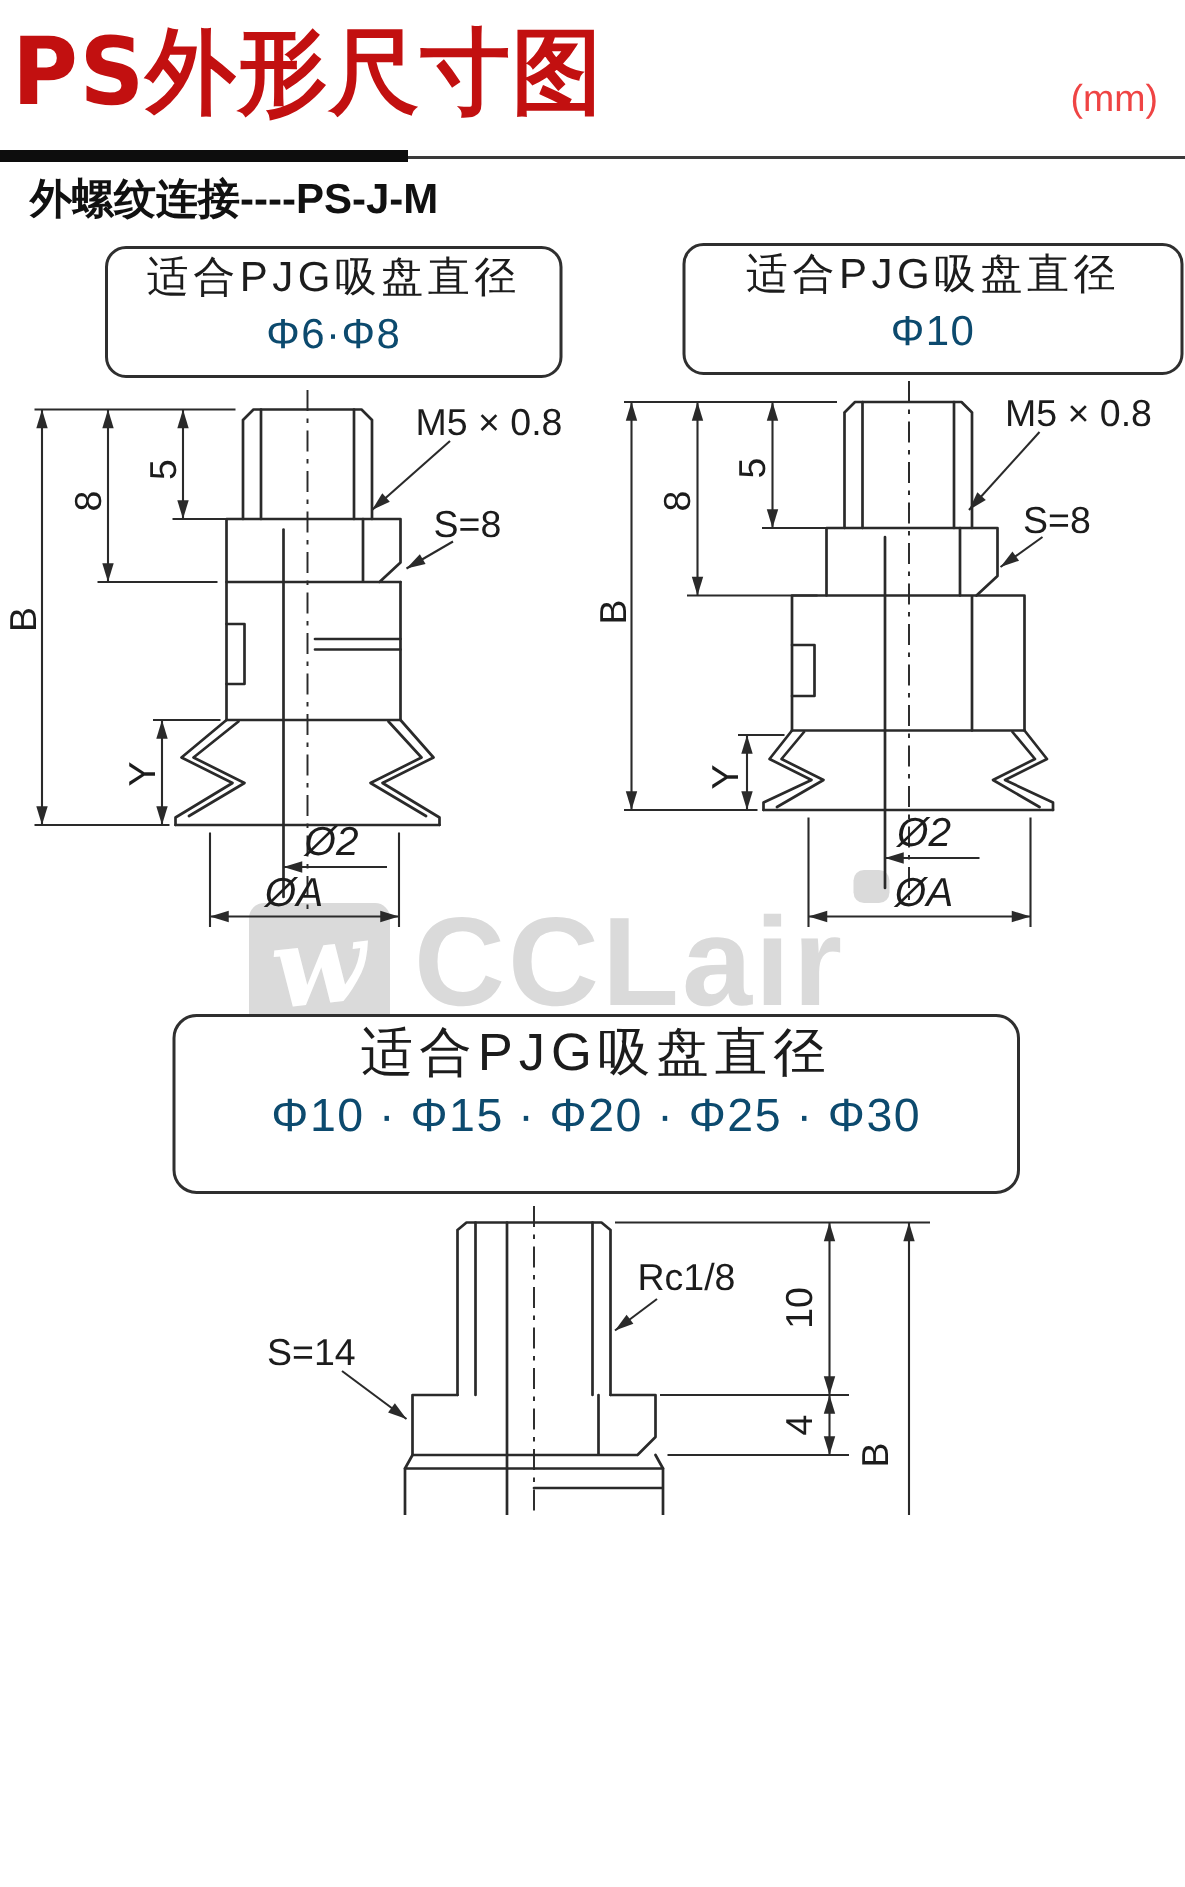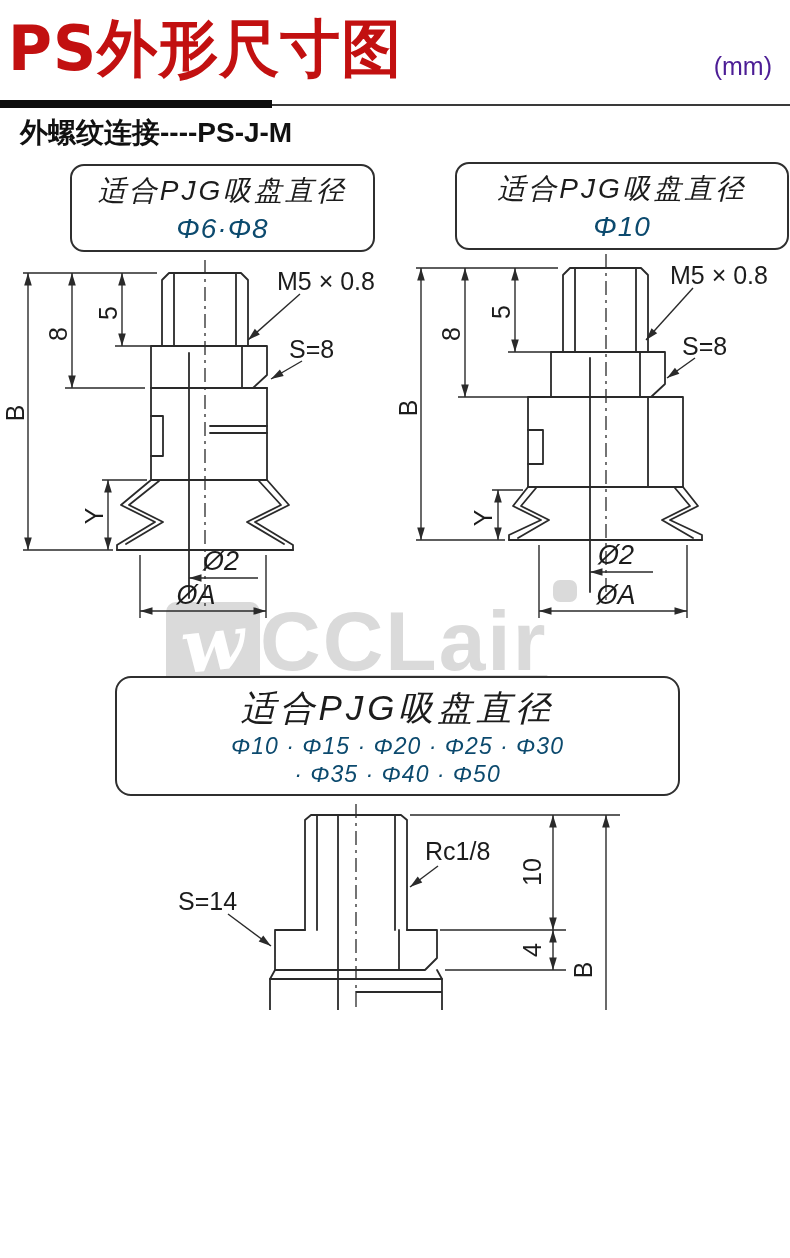--- a/index.html
+++ b/index.html
@@ -2,43 +2,43 @@
 <html><head>
 <meta charset="utf-8">
 <style>
   html,body{margin:0;padding:0;background:#fff;}
   .page{position:relative;width:790px;height:1010px;background:#ffffff;overflow:hidden;
         font-family:"Liberation Sans","DejaVu Sans",sans-serif;color:#1e1e1e;}
   
   .title{position:absolute;left:8px;top:14px;font-size:60px;font-weight:bold;
          color:#c21010;letter-spacing:1px;line-height:1.1;font-family:"DejaVu Sans",sans-serif;
          transform:scaleY(1.04);transform-origin:left top;}
-  .unit{position:absolute;right:18px;top:52px;font-size:25px;color:#4c1d95;}
+  .unit{position:absolute;right:18px;top:52px;font-size:25px;color:#ef4444;}
   .rule-thin{position:absolute;left:0;top:104px;width:790px;height:2px;background:#3a3a3a;}
   .rule-thick{position:absolute;left:0;top:100px;width:272px;height:8px;background:#0d0d0d;}
   .subtitle{position:absolute;left:20px;top:114px;font-size:28px;font-weight:600;color:#111;}
   
   .callout{position:absolute;background:#fff;border:2.5px solid #2f2f2f;border-radius:14px;
-           display:flex;flex-direction:column;align-items:center;justify-content:center;
-           text-align:center;z-index:3;font-style:italic;}
+           display:flex;flex-direction:column;align-items:center;
+           text-align:center;z-index:3;}
   .co-l1{font-size:28px;letter-spacing:3px;color:#1c1c1c;}
   .co-l2,.co-l3{font-size:28px;letter-spacing:1px;color:#0c4a6e;margin-top:3px;}
   .box1{left:70px;top:164px;width:301px;height:84px;}
   .box2{left:455px;top:162px;width:330px;height:84px;}
   .box3{left:115px;top:676px;width:561px;height:116px;border-radius:16px;}
   .box3 .co-l1{font-size:35px;letter-spacing:4px;}
-  .box3 .co-l2,.box3 .co-l3{font-size:23px;margin-top:1px;}
+  .box3 .co-l2,.box3 .co-l3{font-size:31px;margin-top:1px;}
   
   .watermark{position:absolute;left:166px;top:602px;z-index:1;display:flex;align-items:flex-start;}
   .wm-tile{width:94px;height:84px;background:#dadada;border-radius:10px;display:flex;
            align-items:center;justify-content:center;}
   .wm-glyph{font-family:"DejaVu Serif",serif;font-style:italic;font-weight:bold;
             font-size:74px;color:#ffffff;line-height:1;transform:rotate(-6deg);}
-  .wm-text{font-size:84px;font-weight:bold;color:#dadada;line-height:0.95;margin-left:0;
-           letter-spacing:2px;text-decoration:underline;}
+  .wm-text{font-size:84px;font-weight:bold;color:#dadada;line-height:0.95;margin-left:16px;
+           letter-spacing:2px;}
   .wm-dot{width:24px;height:22px;background:#dadada;border-radius:7px;margin-left:6px;
           margin-top:-22px;align-self:flex-start;}
   
   svg.drawing{position:absolute;z-index:2;}
   .d1{left:5px;top:258px;}
   .d2{left:395px;top:250px;}
   .d3{left:100px;top:800px;}
   svg text{font-family:"Liberation Sans","DejaVu Sans",sans-serif;font-size:25px;fill:#1c1c1c;}
   svg text.dia{font-style:italic;font-size:27px;}
   svg .prof{stroke:#2a2a2a;stroke-width:1.8;fill:none;stroke-linecap:round;stroke-linejoin:round;}
@@ -68,21 +68,20 @@
     <div class="co-l1">适合PJG吸盘直径</div>
     <div class="co-l2">Φ6·Φ8</div>
   </div>
   <div class="callout box2">
     <div class="co-l1">适合PJG吸盘直径</div>
     <div class="co-l2">Φ10</div>
   </div>
   <div class="callout box3">
     <div class="co-l1">适合PJG吸盘直径</div>
     <div class="co-l2">Φ10 · Φ15 · Φ20 · Φ25 · Φ30</div>
-    <div class="co-l3">· Φ35 · Φ40 · Φ50</div>
   </div>
 
   <svg class="drawing d1" width="385" height="382" viewBox="0 0 385 382">
     <defs>
       <marker id="a1" markerUnits="userSpaceOnUse" markerWidth="14" markerHeight="10" refX="13" refY="5" orient="auto-start-reverse">
         <path d="M0.5,1.2 L13,5 L0.5,8.8 Z" fill="#2a2a2a"></path>
       </marker>
     </defs>
     <g>
       <path class="cl" d="M200,2 L200,350"></path>

